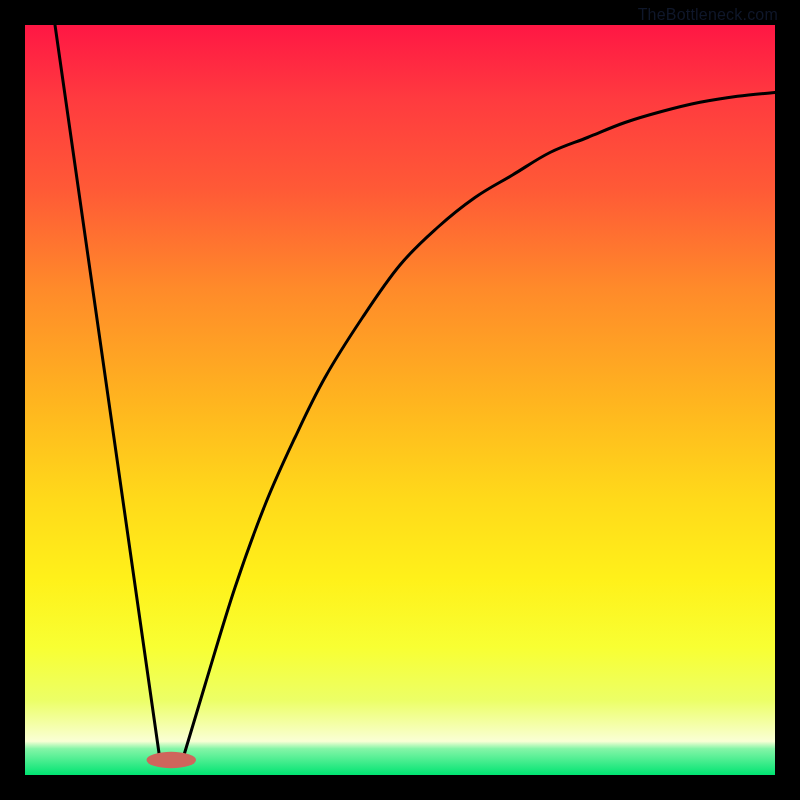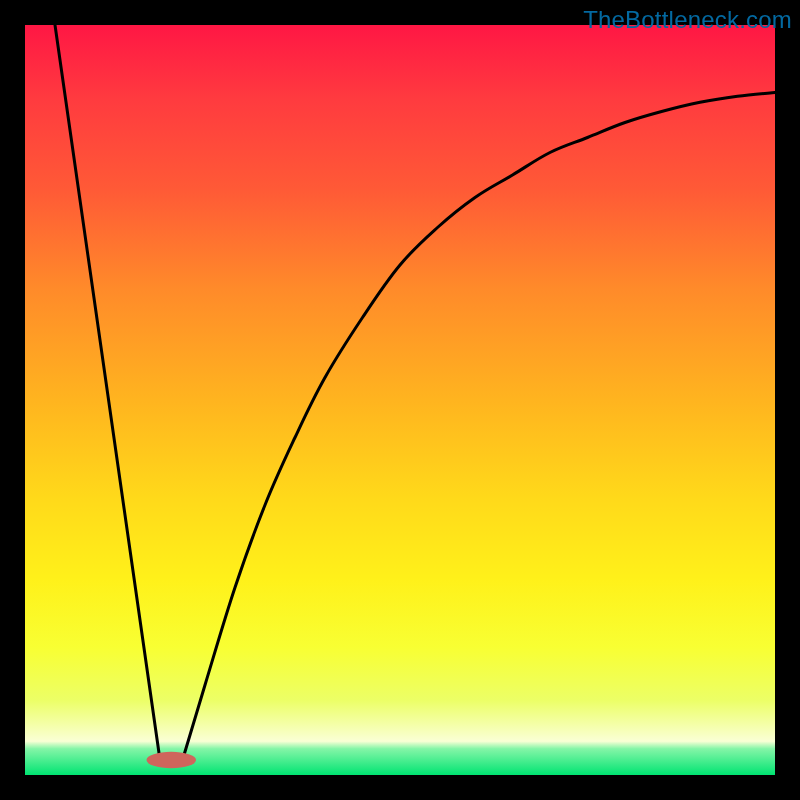--- a/index.html
+++ b/index.html
@@ -9,23 +9,23 @@
     font-family: Arial, Helvetica, sans-serif;
   }
   .chart-wrap {
     position: relative;
     width: 800px;
     height: 800px;
   }
   .watermark {
     position: absolute;
     top: 6px;
-    right: 8px;
-    color: #0369a1;
-    font-size: 24px;
+    right: 22px;
+    color: #0f172a;
+    font-size: 16px;
     letter-spacing: 0.2px;
     z-index: 10;
     pointer-events: none;
   }
   svg { display: block; }
 </style>
 </head>
 <body>
 
 <div class="chart-wrap">

